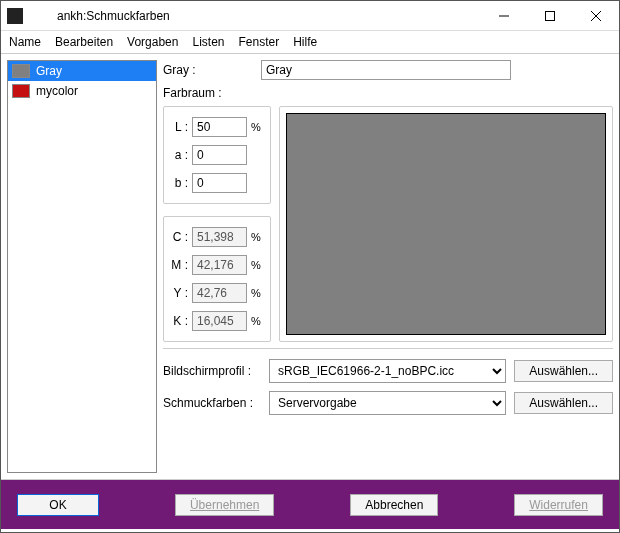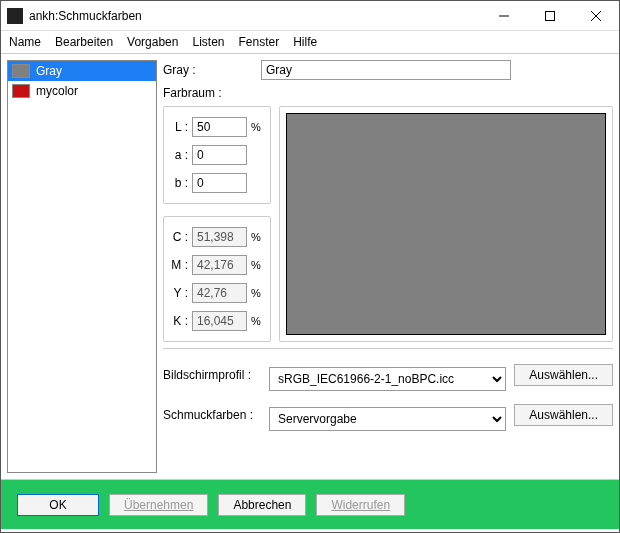--- a/index.html
+++ b/index.html
@@ -1,19 +1,19 @@
 <!DOCTYPE html>
 <html><head>
   <meta charset="utf-8">
   <style>
     * { box-sizing: border-box; margin: 0; padding: 0; font-family: "Segoe UI", Tahoma, sans-serif; font-size: 12px; }
     body { background: #fff; width: 620px; height: 533px; border: 1px solid #555; overflow: hidden; }
     .titlebar { height: 30px; display: flex; align-items: center; padding-left: 6px; background: #fff; border-bottom: 1px solid #ddd; }
     .titlebar .app-icon { width: 16px; height: 16px; background: #222; margin-right: 6px; }
-    .titlebar .title { flex: 1; }
+    .titlebar .title { flex: 1; margin-left: 28px; }
     .titlebar .win-btns { display: flex; height: 100%; }
     .titlebar .win-btn { width: 46px; display: flex; align-items: center; justify-content: center; font-size: 14px; }
     .menubar { display: flex; padding: 4px 8px; gap: 14px; border-bottom: 1px solid #ccc; }
     .menubar span { cursor: default; }
     .workarea { display: flex; height: calc(100% - 30px - 26px - 50px); padding: 6px; gap: 6px; }
     .sidebar { width: 150px; border: 1px solid #888; background: #fff; overflow: auto; }
     .color-row { display: flex; align-items: center; height: 20px; padding: 0 4px; gap: 6px; }
     .color-row.selected { background: #1e7ef3; color: #fff; }
     .swatch { width: 18px; height: 14px; border: 1px solid #888; }
     .main { flex: 1; display: flex; flex-direction: column; gap: 6px; }
@@ -34,24 +34,24 @@
     .value-line:last-child { margin-bottom: 0; }
     .value-line .vlabel { width: 18px; text-align: right; }
     .num-input { width: 55px; }
     .num-input.ro { background: #f3f3f3; color: #555; }
     .pct { font-size: 11px; }
     .preview { flex: 1; border: 1px solid #ccc; border-radius: 2px; }
     .preview-inner { margin: 6px; height: calc(100% - 12px); border: 1px solid #000; }
     .profiles { display: flex; flex-direction: column; gap: 8px; border-top: 1px solid #ccc; padding-top: 10px; }
     .profile-row { display: flex; align-items: center; gap: 8px; }
     .profile-row .label { width: 98px; }
-    .profile-row select { flex: 1; height: 24px; margin-top: 8px; }
+    .profile-row select { flex: 1; height: 24px; }
     .btn { border: 1px solid #aaa; background: #f4f4f4; padding: 3px 14px; cursor: default; }
     .btn.disabled { color: #999; text-decoration: underline; }
-    .footer { height: 50px; border-top: 1px solid #ccc; display: flex; align-items: center; justify-content: flex-start; gap: 10px; padding: 0 16px; background: #22c55e; }
+    .footer { height: 50px; border-top: 1px solid #ccc; display: flex; align-items: center; justify-content: space-between; gap: 10px; padding: 0 16px; background: #701a75; }
     .footer .btn { min-width: 82px; text-align: center; }
     .btn.primary { border: 1.5px solid #0a66d8; }
     svg { display: block; }
   </style>
 </head>
 <body>
 
 <div class="titlebar">
   <div class="app-icon"></div>
   <div class="title">ankh:Schmuckfarben</div>

